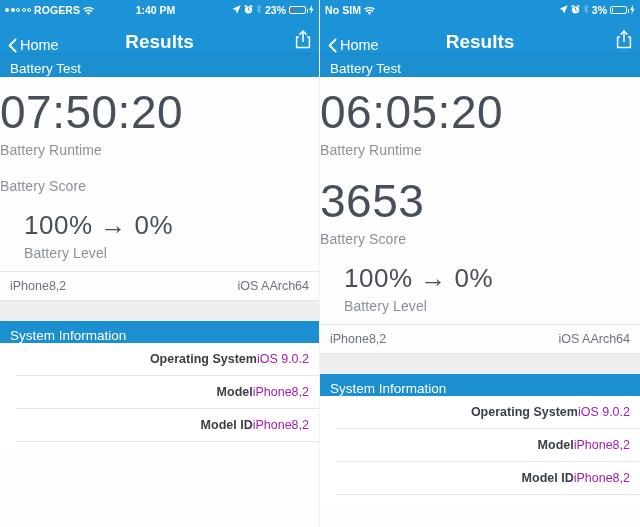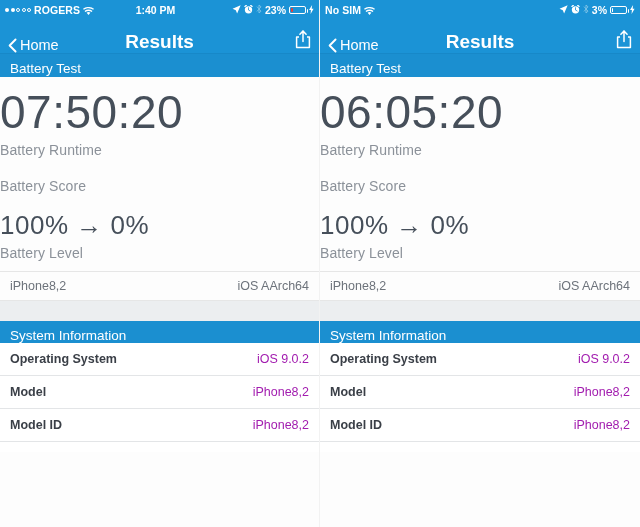--- a/index.html
+++ b/index.html
@@ -91,39 +91,40 @@
     letter-spacing:.5px; line-height:1;
   }
   .metric .cap {
     color:#8b9199; font-size:14px; margin-top:7px; letter-spacing:.1px;
   }
   .m-runtime .big { font-size:46px; }
   .m-score    .big { font-size:46px; }
   .m-level    .big { font-size:26px; }
   .m-runtime { margin-bottom:20px; }
   .m-score   { margin-bottom:18px; }
-  .m-level   { margin-bottom:2px; }
+  .m-level   { margin-bottom:2px;padding-left:24px; }
 
   
   .device-row {
     border-top:1px solid #e6e6e6;
     border-bottom:1px solid #e6e6e6;
     background:#fdfdfd;
     display:flex; align-items:center; justify-content:space-between;
     padding:7px 10px; font-size:12.5px; color:#6d737b;
   }
   .gap { background:#eceef0; height:20px; flex:0 0 20px; }
 
   
   .info-list { background:#ffffff; }
   .info-row {
-    display:flex; align-items:center; justify-content:space-between;
+    display:flex; align-items:center; justify-content:flex-end;
     padding:9px 10px;
     border-bottom:1px solid #e3e5e7;
     font-size:12.5px;
+    margin-left:16px;
   }
   .info-row .k { color:#3a3f47; font-weight:bold; }
   .info-row .v { color:#a21caf; }
   .info-row.partial { border-bottom:none; height:10px; padding:0; }
 </style>
 </head>
 <body>
 
 <div id="app">
 
@@ -306,20 +307,21 @@
     </div>
 
     <div class="section-header">Battery Test</div>
 
     <div class="results">
       <div class="metric m-runtime">
         <div class="big">06:05:20</div>
         <div class="cap">Battery Runtime</div>
       </div>
       <div class="metric m-score">
+        <div class="big">3653</div>
         <div class="cap">Battery Score</div>
       </div>
       <div class="metric m-level">
         <div class="big">100% → 0%</div>
         <div class="cap">Battery Level</div>
       </div>
     </div>
 
     <div class="device-row">
       <span>iPhone8,2</span>

